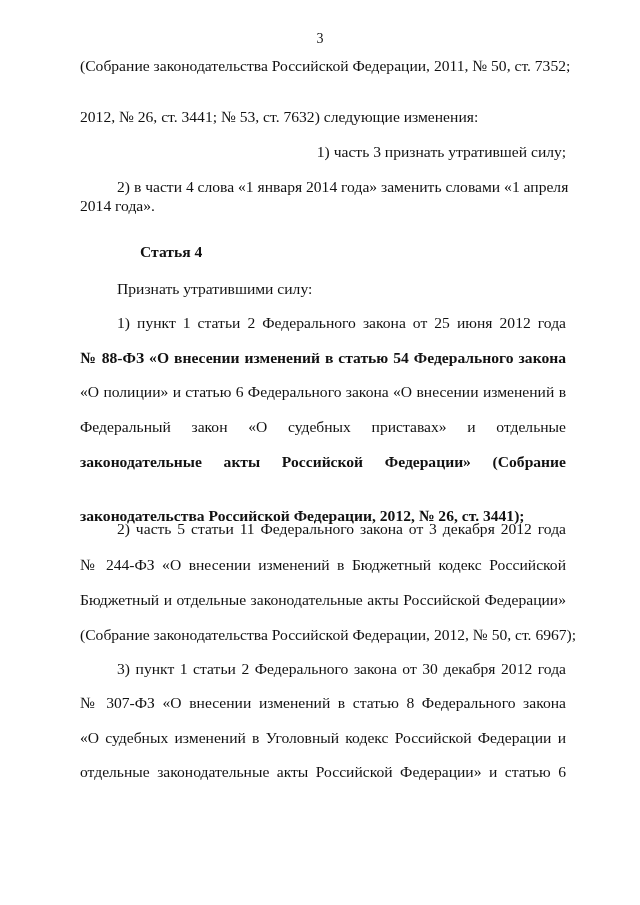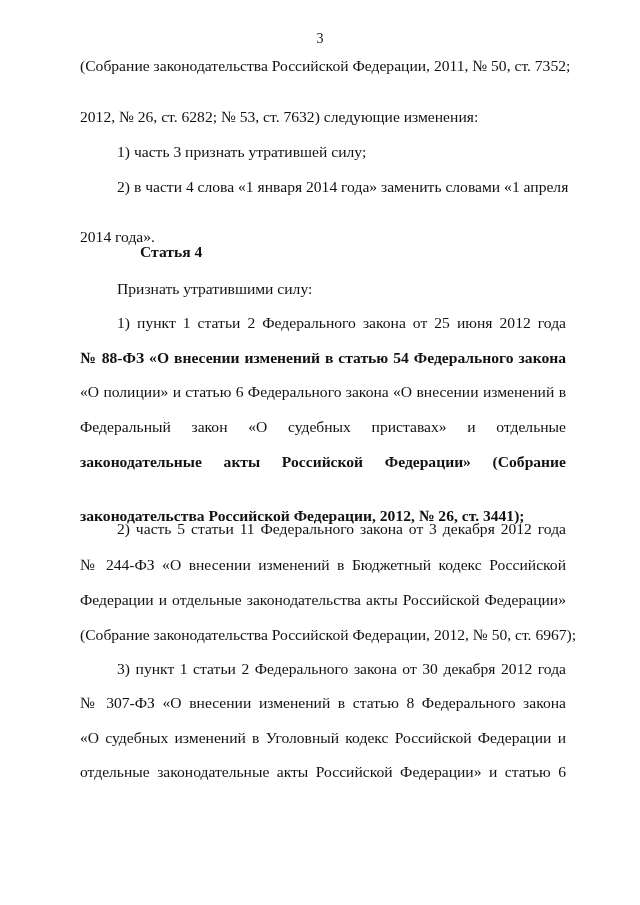--- a/index.html
+++ b/index.html
@@ -22,34 +22,34 @@
     .ind { left: 117px; width: 449px; }
     .bold { font-weight: bold; }
   </style>
 </head>
 <body>
 
 <div class="page">
   <div class="pnum">3</div>
   <div id="body-lines">
       <div class="line just" style="top: 56px;">(Собрание законодательства Российской Федерации, 2011, № 50, ст. 7352;</div>
-      <div class="line" style="top: 107px;">2012, № 26, ст. 6282; № 53, ст. 7632) следующие изменения:</div>
-      <div class="line ind" style="top: 142px;">1) часть 3 признать утратившей силу;</div>
+      <div class="line" style="top: 107px;">2012, № 26, ст. 3441; № 53, ст. 7632) следующие изменения:</div>
+      <div class="line ind" style="top: 142px; text-align: right;">1) часть 3 признать утратившей силу;</div>
       <div class="line ind just" style="top: 177px;">2) в части 4 слова «1 января 2014 года» заменить словами  «1 апреля</div>
-      <div class="line" style="top: 227px;">2014 года».</div>
+      <div class="line" style="top: 196px;">2014 года».</div>
       <div class="line ind bold" style="top: 242px; margin-left: 23px;">Статья 4</div>
       <div class="line ind" style="top: 279px;">Признать утратившими силу:</div>
       <div class="line ind just" style="top: 313px;">1) пункт 1 статьи 2 Федерального закона от 25 июня 2012 года</div>
       <div class="line just" style="top: 348px; font-weight: bold;">№ 88-ФЗ «О внесении изменений в статью 54 Федерального закона</div>
       <div class="line just" style="top: 382px;">«О полиции» и статью 6 Федерального закона «О внесении изменений в</div>
       <div class="line just" style="top: 417px;">Федеральный закон «О судебных приставах» и отдельные</div>
       <div class="line just" style="top: 452px; font-weight: bold;">законодательные акты Российской Федерации» (Собрание</div>
       <div class="line" style="top: 506px; font-weight: bold;">законодательства Российской Федерации, 2012, № 26, ст. 3441);</div>
       <div class="line ind just" style="top: 519px;">2) часть 5 статьи 11 Федерального закона от 3 декабря 2012 года</div>
       <div class="line just" style="top: 555px;">№ 244-ФЗ «О внесении изменений в Бюджетный кодекс Российской</div>
-      <div class="line just" style="top: 590px;">Федерации и отдельные законодательства акты Российской Федерации»</div>
+      <div class="line just" style="top: 590px;">Бюджетный и отдельные законодательные акты Российской Федерации»</div>
       <div class="line just" style="top: 625px;">(Собрание законодательства Российской Федерации, 2012, № 50, ст. 6967);</div>
       <div class="line ind just" style="top: 659px;">3) пункт 1 статьи 2 Федерального закона от 30 декабря 2012 года</div>
       <div class="line just" style="top: 693px;">№ 307-ФЗ «О внесении изменений в статью 8 Федерального закона</div>
       <div class="line just" style="top: 728px;">«О судебных изменений в Уголовный кодекс Российской Федерации и</div>
       <div class="line just" style="top: 762px;">отдельные законодательные акты Российской Федерации» и статью 6</div>
     </div>
 </div>
 
 </body></html>

